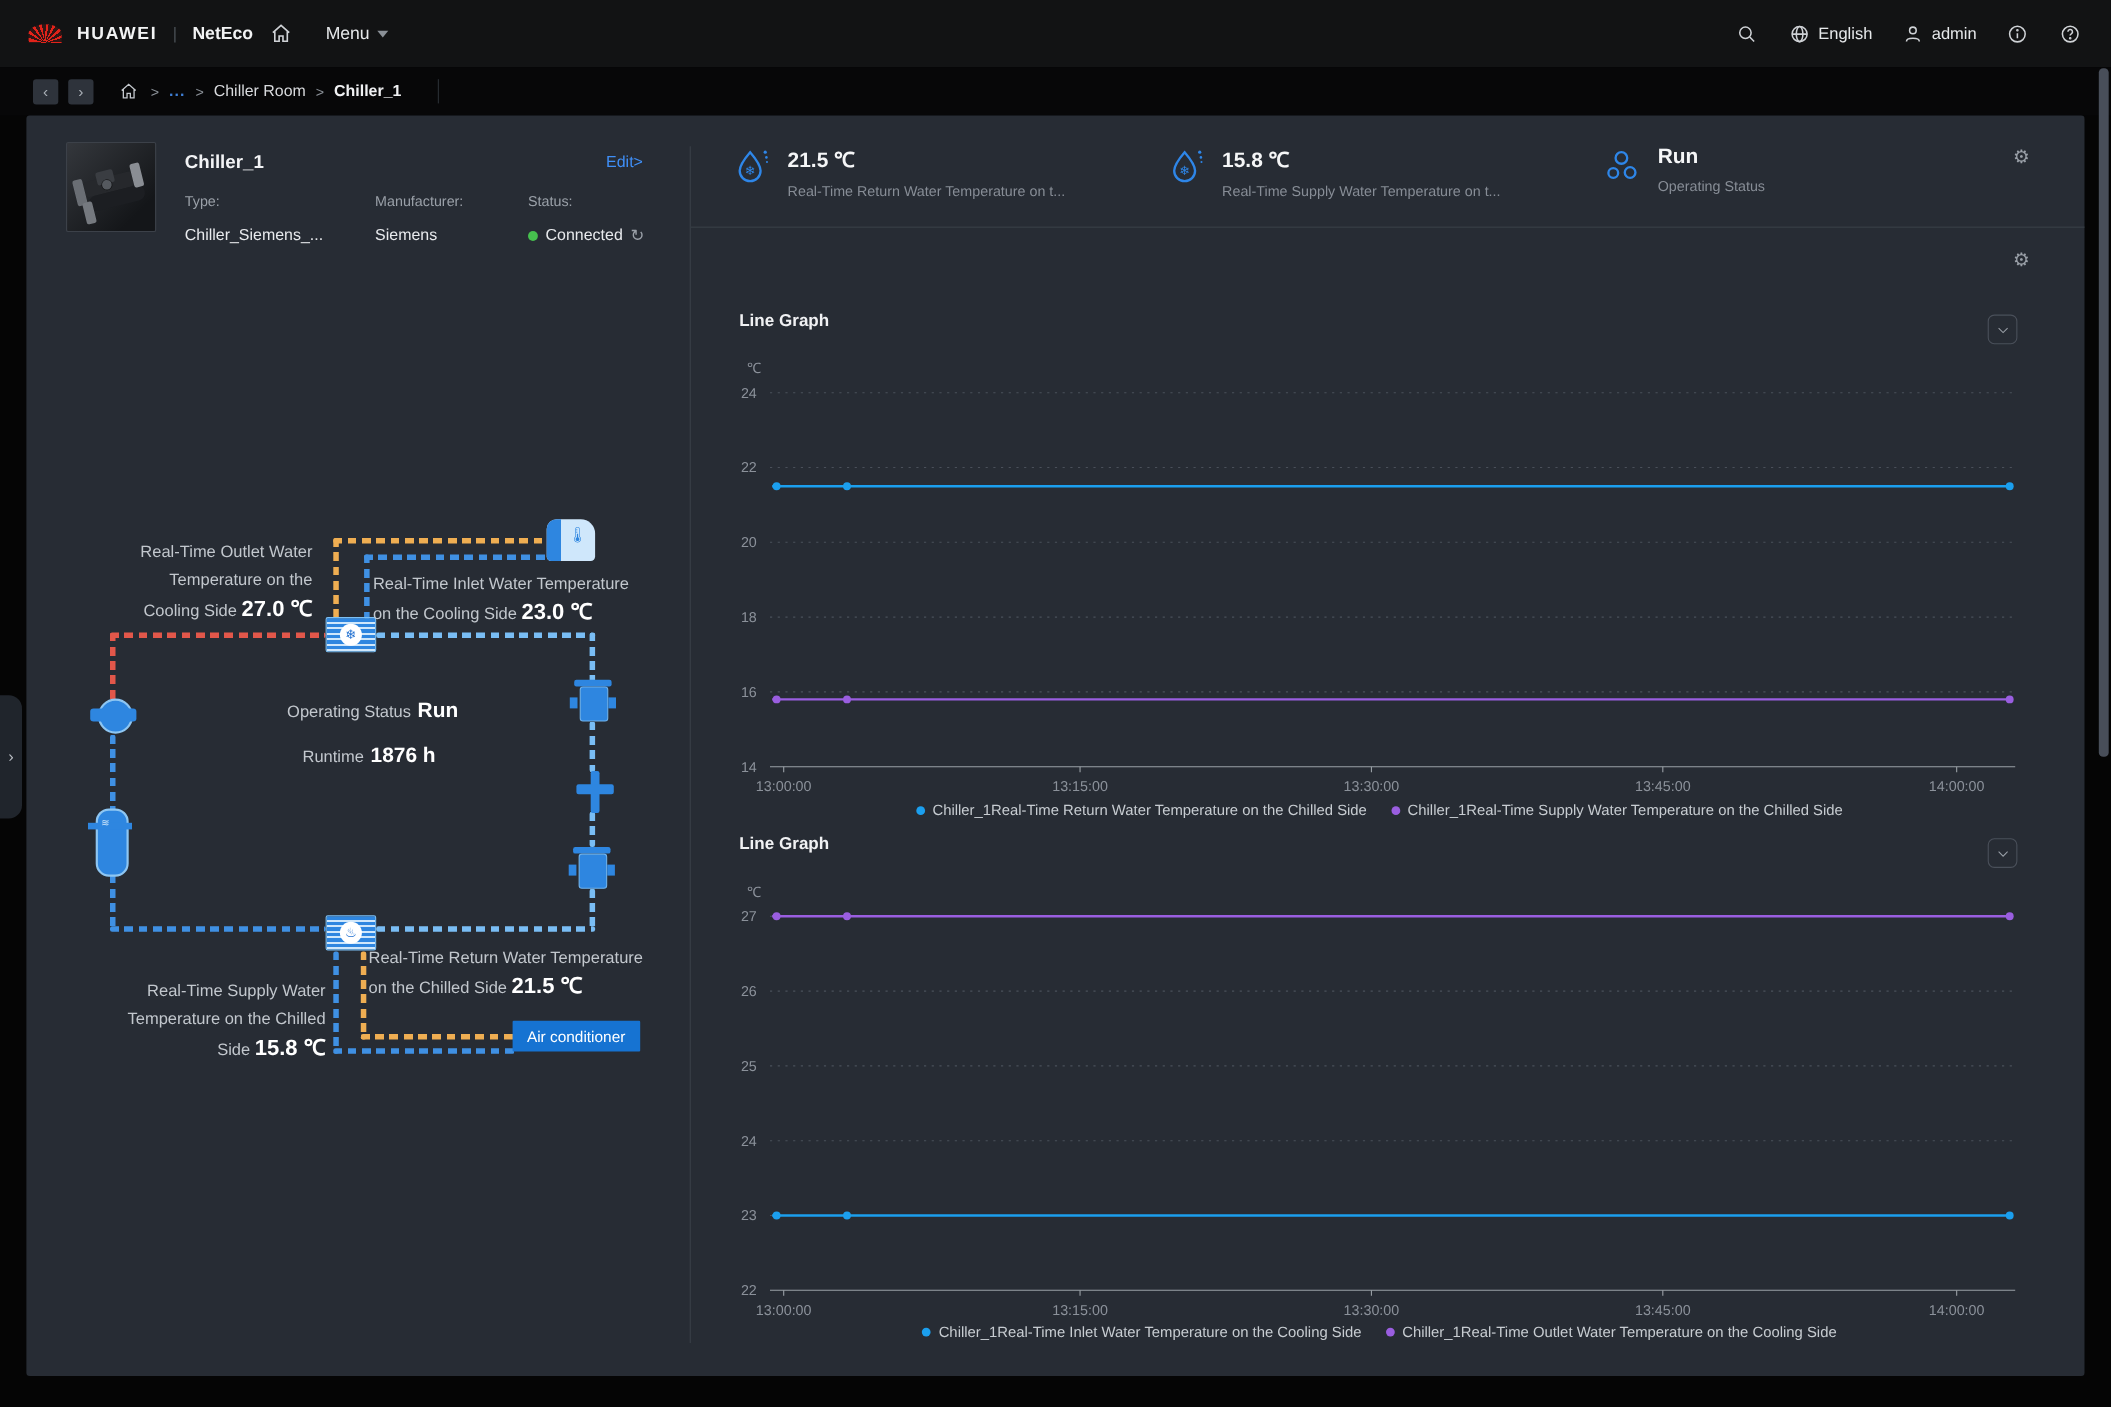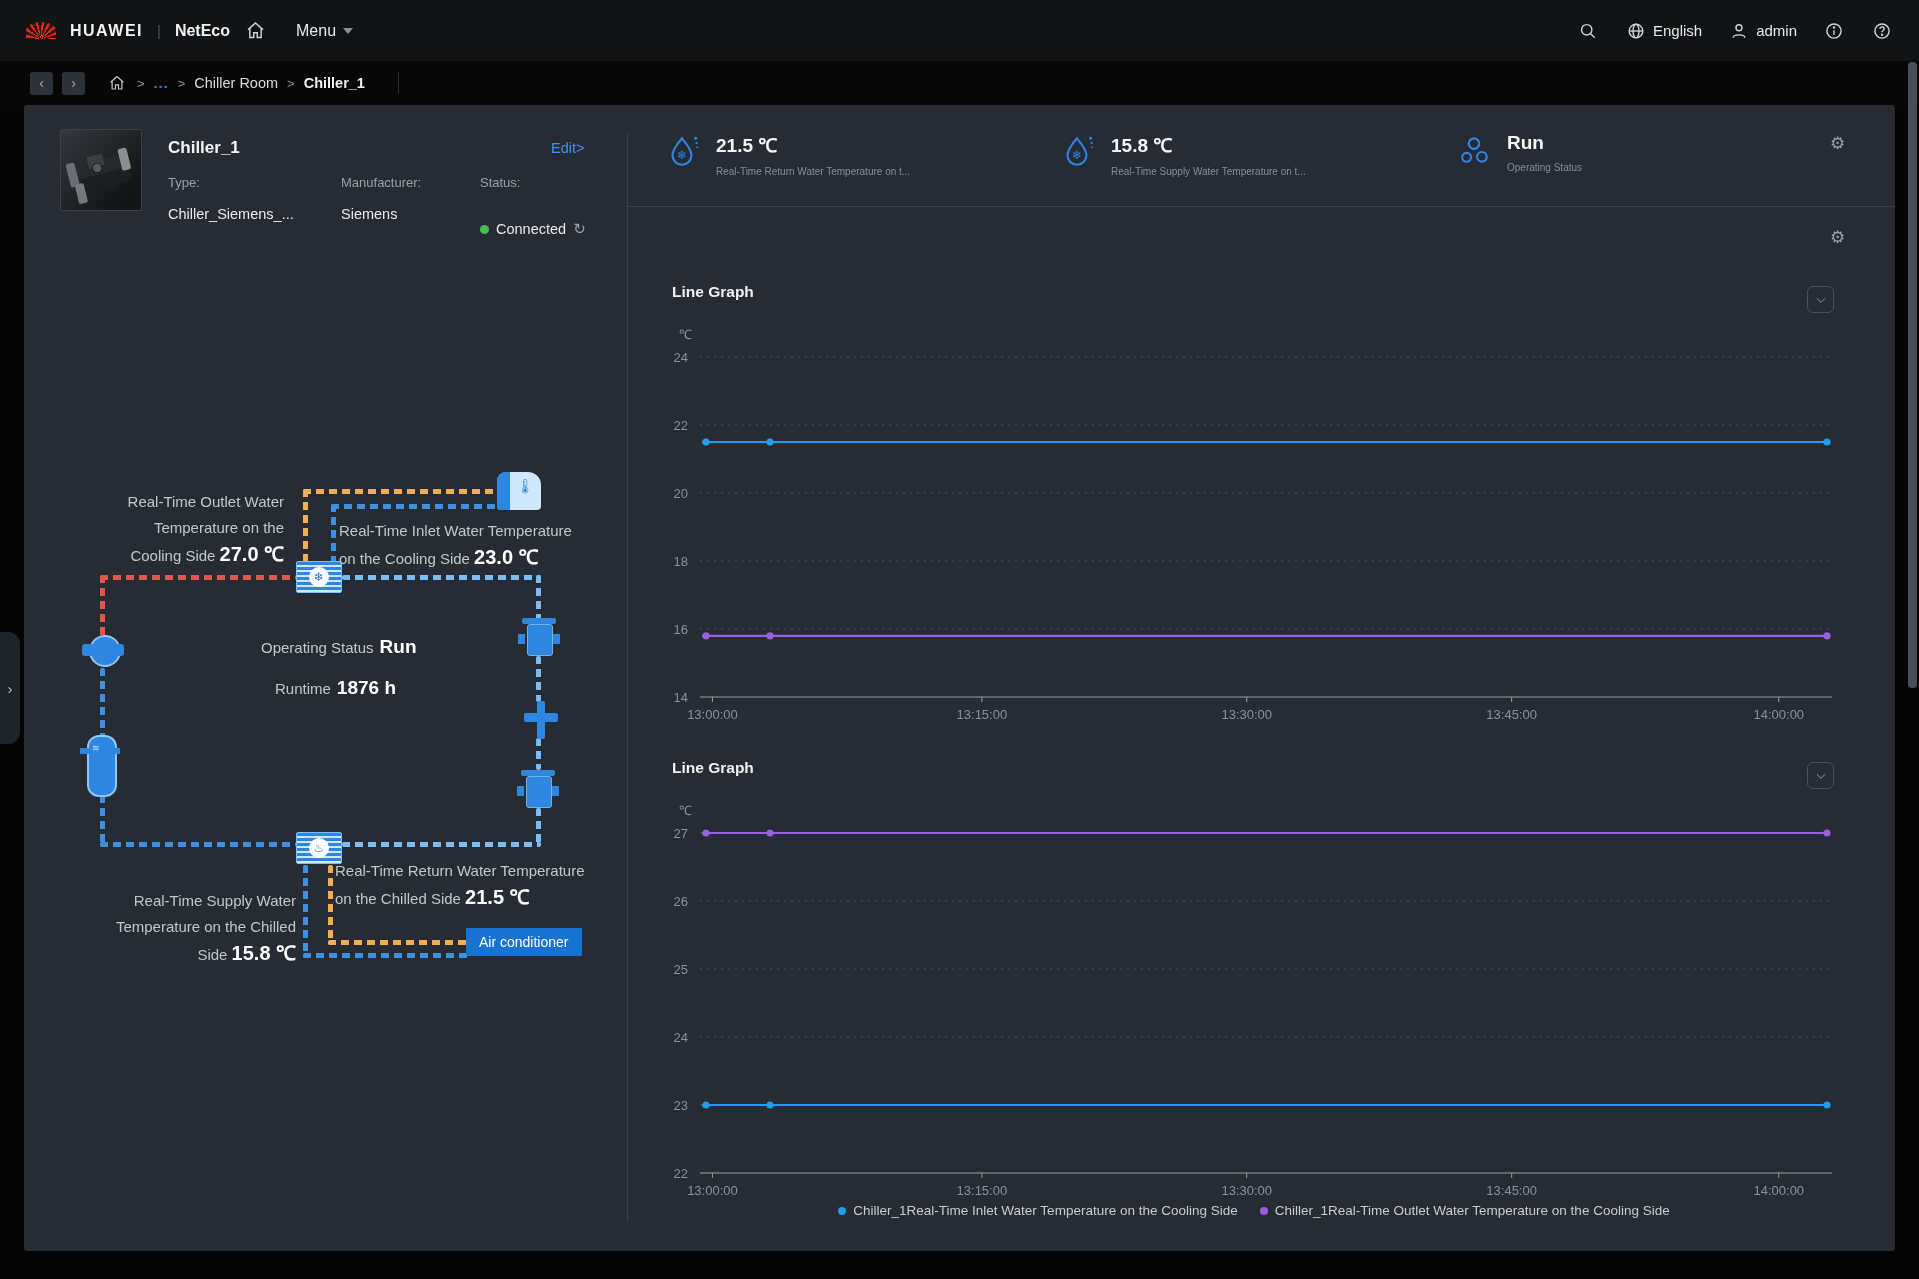--- a/index.html
+++ b/index.html
@@ -42,21 +42,21 @@
   .vdivider { position:absolute; left:603px; top:28px; width:1px; height:1088px; background:#3a4048; }
   .hdivider { position:absolute; left:604px; top:101px; width:1267px; height:1px; background:#3a4048; }
 
   
   .thumb { position:absolute; left:36px; top:24px; width:82px; height:82px; border:1px solid #3c4149;
     border-radius:2px; background:linear-gradient(135deg,#34373c, #141619 80%); overflow:hidden; }
   .dev-title { position:absolute; left:144px; top:33px; font-size:17px; font-weight:bold; color:#f2f3f5; }
   .edit-link { position:absolute; left:527px; top:35px; font-size:14.5px; color:#3f8ff7; }
   .dev-label { position:absolute; font-size:13px; color:#9aa0a8; }
   .dev-value { position:absolute; font-size:14.5px; color:#e8eaed; }
-  .status-wrap { position:absolute; left:456px; top:115px; display:flex; align-items:center; gap:7px; }
+  .status-wrap { position:absolute; left:456px; top:100px; display:flex; align-items:center; gap:7px; }
   .status-dot { width:9px; height:9px; border-radius:50%; background:#46c04e; }
   .status-text { font-size:14.5px; color:#e8eaed; }
   .refresh-ic { color:#9aa0a8; font-size:15px; font-family:"DejaVu Sans", sans-serif; }
 
   
   .pipe-h { position:absolute; height:5px; border-radius:2px; }
   .pipe-v { position:absolute; width:5px; border-radius:2px; }
   .p-lblue.pipe-h { background:repeating-linear-gradient(90deg,#79bdf4 0 8px,transparent 8px 13px); }
   .p-lblue.pipe-v { background:repeating-linear-gradient(180deg,#79bdf4 0 8px,transparent 8px 13px); }
   .p-blue.pipe-h  { background:repeating-linear-gradient(90deg,#3f90e3 0 8px,transparent 8px 13px); }
@@ -111,21 +111,21 @@
 
   .expander { position:absolute; left:0; top:632px; width:20px; height:112px; background:#20252c;
     border-radius:0 12px 12px 0; display:flex; align-items:center; justify-content:center;
     color:#b8bcc2; font-size:15px; }
 
   
   .kpi { position:absolute; top:27px; display:flex; gap:14px; }
   .kpi-icon { width:38px; height:38px; }
   .kpi-texts { display:flex; flex-direction:column; gap:8px; }
   .kpi-value { font-size:19px; font-weight:bold; color:#f5f6f7; }
-  .kpi-label { font-size:10px; color:#878d96; }
+  .kpi-label { font-size:13px; color:#878d96; }
   .gear { position:absolute; color:#9aa0a8; font-size:17px; font-family:"DejaVu Sans", sans-serif; }
 
   
   .tabs { position:absolute; left:637px; top:124px; display:flex; align-items:center; gap:24px; }
   .tab { font-size:15px; color:#e6e8ea; padding-bottom:13px; }
   .tab.active { color:#3f9bfc; border-bottom:3px solid #3f9bfc; }
   .tab-sep { width:1px; height:18px; background:#3c424b; margin-bottom:10px; }
 
   
   .chart-title { position:absolute; left:648px; font-size:15.5px; font-weight:bold; color:#f0f1f3; }
@@ -401,20 +401,30 @@
         <text x="1154.796" y="394" text-anchor="middle" fill="#8b919a" font-size="13">14:00:00</text>
         <line x1="78" x2="1206" y1="117" y2="117" stroke="#1b9fee" stroke-width="2.2"></line>
         <circle cx="82" cy="117" r="3.6" fill="#1b9fee"></circle>
         <circle cx="146" cy="117" r="3.6" fill="#1b9fee"></circle>
         <circle cx="1203" cy="117" r="3.6" fill="#1b9fee"></circle>
         <line x1="78" x2="1206" y1="310.8" y2="310.8" stroke="#9a5ee0" stroke-width="2.2"></line>
         <circle cx="82" cy="310.8" r="3.6" fill="#9a5ee0"></circle>
         <circle cx="146" cy="310.8" r="3.6" fill="#9a5ee0"></circle>
         <circle cx="1203" cy="310.8" r="3.6" fill="#9a5ee0"></circle>
       </svg>
+    <div class="legend" style="top:624px;">
+      <span class="legend-item">
+        <span class="legend-dot" style="background: rgb(27, 159, 238);"></span>
+        <span>Chiller_1Real-Time Return Water Temperature on the Chilled Side</span>
+      </span>
+      <span class="legend-item">
+        <span class="legend-dot" style="background: rgb(154, 94, 224);"></span>
+        <span>Chiller_1Real-Time Supply Water Temperature on the Chilled Side</span>
+      </span>
+    </div>
 
     <div class="chart-title" style="top:654px;">Line Graph</div>
     <div class="collapse-btn" style="top:657px;">
       <svg width="14" height="14" viewBox="0 0 24 24">
           <path d="M5 9 L12 16 L19 9"></path>
         </svg>
     </div>
     <div class="unit" style="top:696px;">℃</div>
     <svg class="chart-svg" style="top:696px;" viewBox="0 0 1260 400">
         <line x1="76" x2="1208" y1="32" y2="32" stroke="#4a505a" stroke-width="1" stroke-dasharray="2 5"></line>

